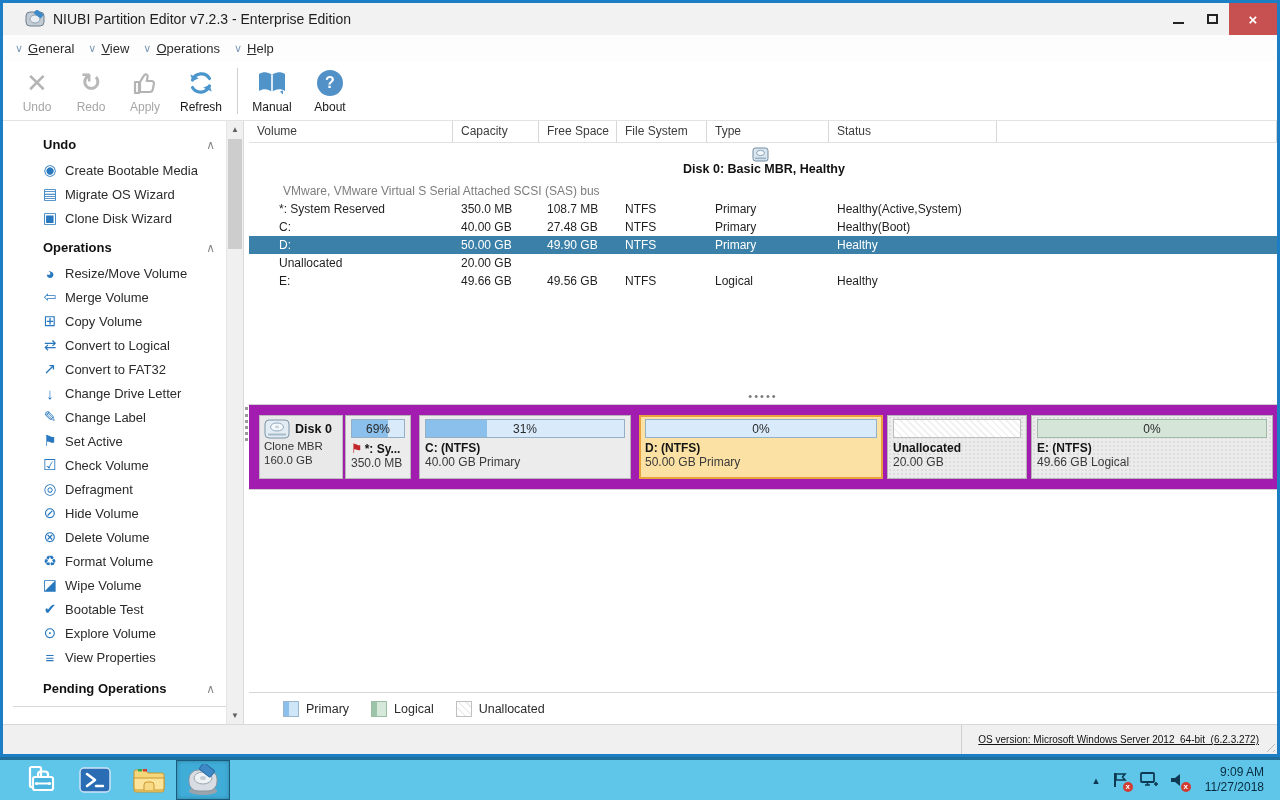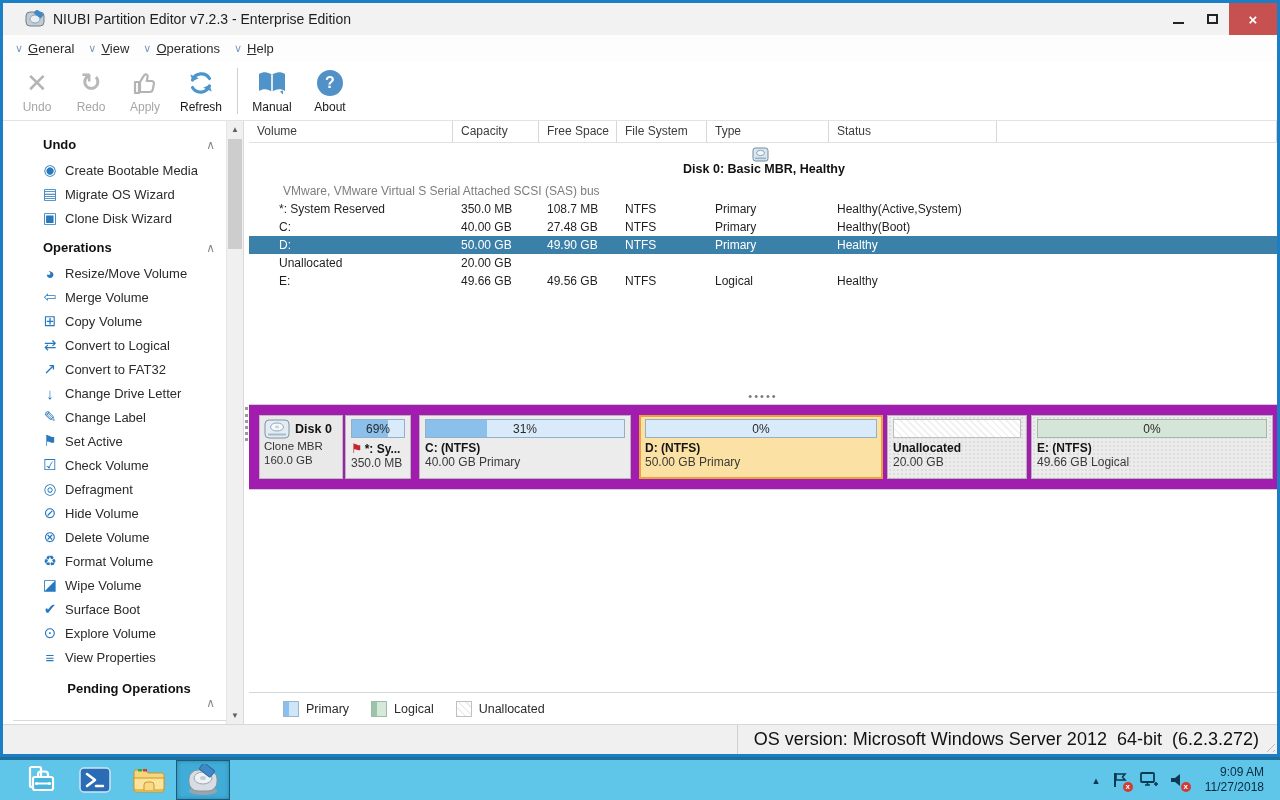--- a/index.html
+++ b/index.html
@@ -83,21 +83,21 @@
 .p-sr{width:66px;} .p-c{width:212px;} .p-d{width:244px; margin-right:4px;} .p-un{width:140px; margin-right:4px;} .p-e{width:242px;}
 .grow { flex:1 1 auto; }
 
 .legend { height:32px; border-top:1px solid #d6d6d6; display:flex; align-items:center; padding-left:34px; flex:0 0 auto; }
 .leg-item { display:flex; align-items:center; margin-right:22px; font-size:12.5px; color:#2b2b2b; }
 .swatch { width:16px; height:16px; border:1px solid #9ab6cc; margin-right:7px; background:linear-gradient(to right,#8cc0ec 0 5px,#cfe6f8 5px); }
 .swatch.logical { border-color:#9cbca4; background:linear-gradient(to right,#9cc4a8 0 5px,#d6e8da 5px); }
 .swatch.unalloc { border-color:#c0c0c0; background:#fff; background-image:repeating-linear-gradient(45deg,#eee 0 2px,#fff 2px 5px); }
 
 .statusbar { height:30px; background:#f0f0f0; border-top:1px solid #d8d8d8; display:flex; justify-content:flex-end; align-items:stretch; flex:0 0 auto; }
-.os-box { border-left:1px solid #cfcfcf; display:flex; align-items:center; padding:0 18px 0 16px; font-size:18px; color:#111; white-space:pre; position:relative; }
+.os-box { border-left:1px solid #cfcfcf; display:flex; align-items:center; padding:0 18px 0 16px; font-size:10px; color:#111; white-space:pre; position:relative;text-decoration:underline; }
 .grip { position:absolute; right:2px; bottom:2px; width:12px; height:12px; background:repeating-linear-gradient(135deg,transparent 0 3px,#b9b9b9 3px 4px); clip-path:polygon(100% 0,100% 100%,0 100%); }
 
 .taskbar { position:absolute; left:0; top:757px; width:1280px; height:43px; background:#5fc6ea; border-top:3px solid #1e6f9c; display:flex; align-items:stretch; }
 .tapp { width:54px; display:flex; align-items:center; justify-content:center; }
 .tapp.active { background:#3fadd8; border:1px solid #1a5a7d; box-shadow:inset 0 0 4px rgba(0,0,0,.25); }
 .tray { margin-left:auto; display:flex; align-items:center; padding-right:10px; }
 .tray-chev { color:#0d3a52; font-size:11px; margin-right:12px; }
 .tray-ico { margin-right:10px; position:relative; display:flex; }
 .badge { position:absolute; right:-4px; bottom:-3px; width:10px; height:10px; background:#d23b31; border-radius:50%; color:#fff; font-size:8px; line-height:10px; text-align:center; font-weight:bold; }
 .clock { text-align:right; font-size:12px; color:#072a3d; line-height:15px; margin-left:8px; padding-right:6px; }
@@ -266,32 +266,32 @@
       <div class="si">
           <span class="sg">♻</span>
           <span>Format Volume</span>
         </div>
       <div class="si">
           <span class="sg">◪</span>
           <span>Wipe Volume</span>
         </div>
       <div class="si">
           <span class="sg">✔</span>
-          <span>Surface Boot</span>
+          <span>Bootable Test</span>
         </div>
       <div class="si">
           <span class="sg">⊙</span>
           <span>Explore Volume</span>
         </div>
       <div class="si">
           <span class="sg">≡</span>
           <span>View Properties</span>
         </div>
 
-      <div class="section-head" style="margin-top:6px;flex-direction:column;">
+      <div class="section-head" style="margin-top:6px;">
         <span>Pending Operations</span>
         <span class="chev">∧</span>
       </div>
       <div class="pending-box"></div>
 
       <div class="side-scroll">
         <div class="sarrow">▲</div>
         <div class="sthumb"></div>
         <div class="sarrow down">▼</div>
       </div>

